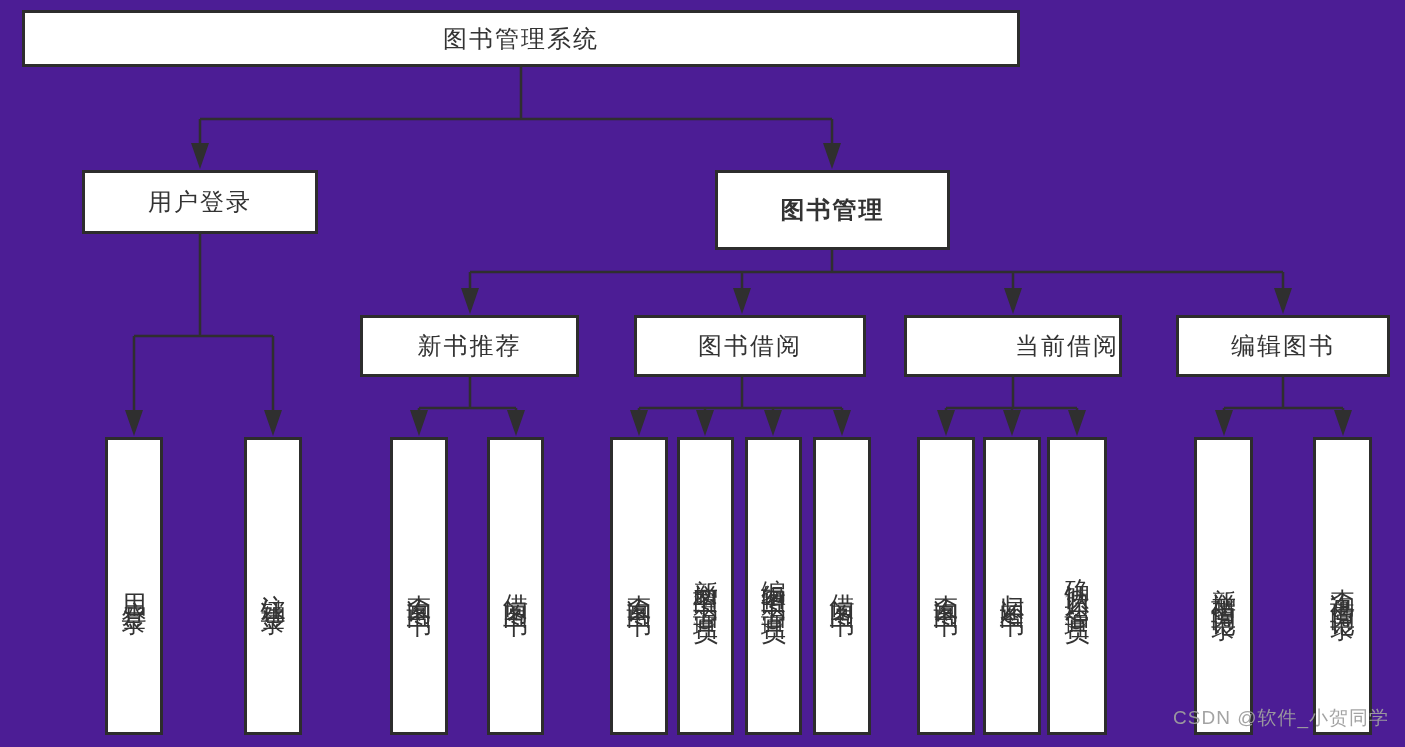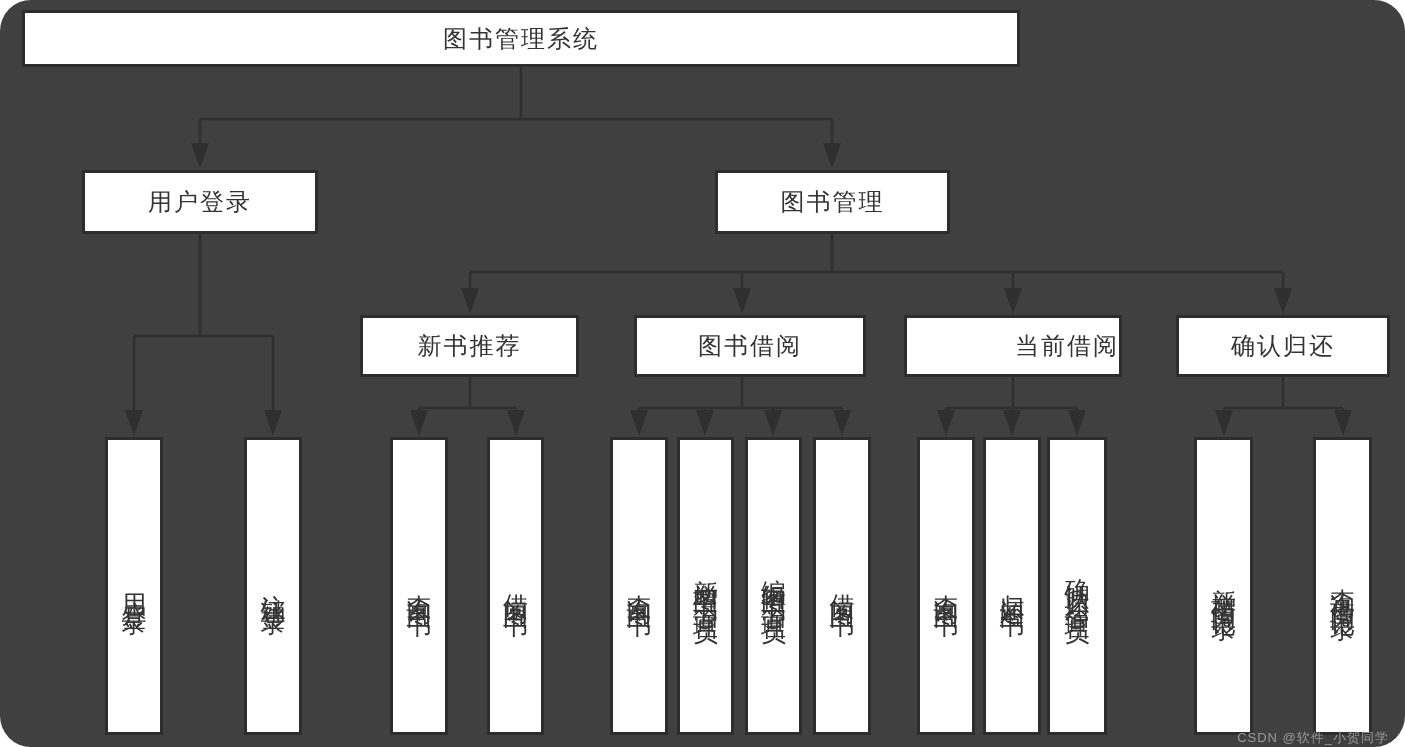--- a/index.html
+++ b/index.html
@@ -1,38 +1,38 @@
 <!DOCTYPE html>
 <html><head>
 <meta charset="utf-8">
 <style>
   html,body{margin:0;padding:0;background:#ffffff;}
   .canvas{
-    position:relative;width:1405px;height:747px;background:#404040;
-    font-family:"Liberation Sans", sans-serif;color:#333333;overflow:hidden;border-radius:31px;
+    position:relative;width:1405px;height:747px;background:#4c1d95;
+    font-family:"Liberation Sans", sans-serif;color:#333333;overflow:hidden;
   }
   svg.wires{position:absolute;left:0;top:0;width:1405px;height:747px;}
   .node{
     position:absolute;box-sizing:border-box;background:#ffffff;
     border:3px solid #2d2d2d;display:flex;align-items:center;justify-content:center;
     text-align:center;
   }
   .node.h{font-size:24px;letter-spacing:2px;white-space:nowrap;}
   .node.v{
     writing-mode:vertical-rl;font-size:25px;letter-spacing:6px;line-height:1;
     padding:4px 0;
   }
   .watermark{
-    position:absolute;right:16px;bottom:0;font-size:13px;letter-spacing:1px;
+    position:absolute;right:16px;bottom:16px;font-size:19px;letter-spacing:1px;
     color:rgba(158,158,158,0.95);white-space:nowrap;z-index:5;
   }
   
   .n-root{left:22px;top:10px;width:998px;height:57px;}
   .n-user-login{left:82px;top:170px;width:236px;height:64px;}
-  .n-book-mgmt{left:715px;top:170px;width:235px;height:64px;}
+  .n-book-mgmt{left:715px;top:170px;width:235px;height:80px;font-weight:bold;}
   .n-new-book{left:360px;top:315px;width:219px;height:62px;}
   .n-book-borrow{left:634px;top:315px;width:232px;height:62px;}
   .n-cur-borrow{left:904px;top:315px;width:218px;height:62px;justify-content:flex-end;}
   .n-borrow-rec{left:1176px;top:315px;width:214px;height:62px;}
   .leaf{top:437px;height:298px;}
   .n-l1{left:105px;width:58px;}
   .n-l2{left:244px;width:58px;}
   .n-l3{left:390px;width:58px;}
   .n-l4{left:487px;width:57px;}
   .n-l5{left:610px;width:58px;}
@@ -100,21 +100,21 @@
   <div class="node h n-new-book">
     <span>新书推荐</span>
   </div>
   <div class="node h n-book-borrow">
     <span>图书借阅</span>
   </div>
   <div class="node h n-cur-borrow">
     <span>当前借阅</span>
   </div>
   <div class="node h n-borrow-rec">
-    <span>确认归还</span>
+    <span>编辑图书</span>
   </div>
 
   <div class="node v leaf n-l1">
     <span>用户登录</span>
   </div>
   <div class="node v leaf n-l2">
     <span>注销登录</span>
   </div>
   <div class="node v leaf n-l3">
     <span>查询图书</span>

